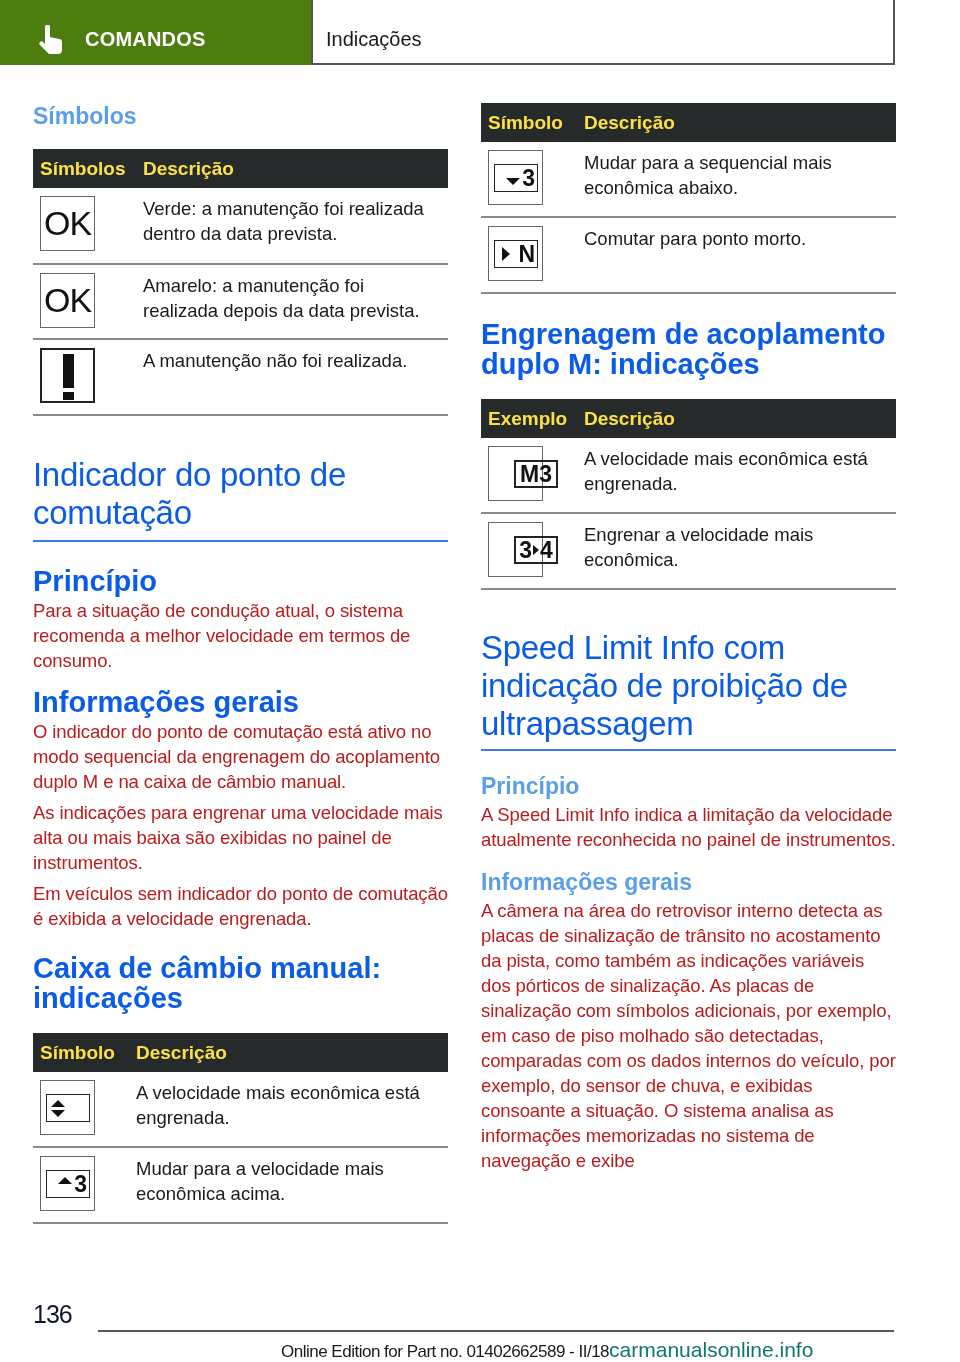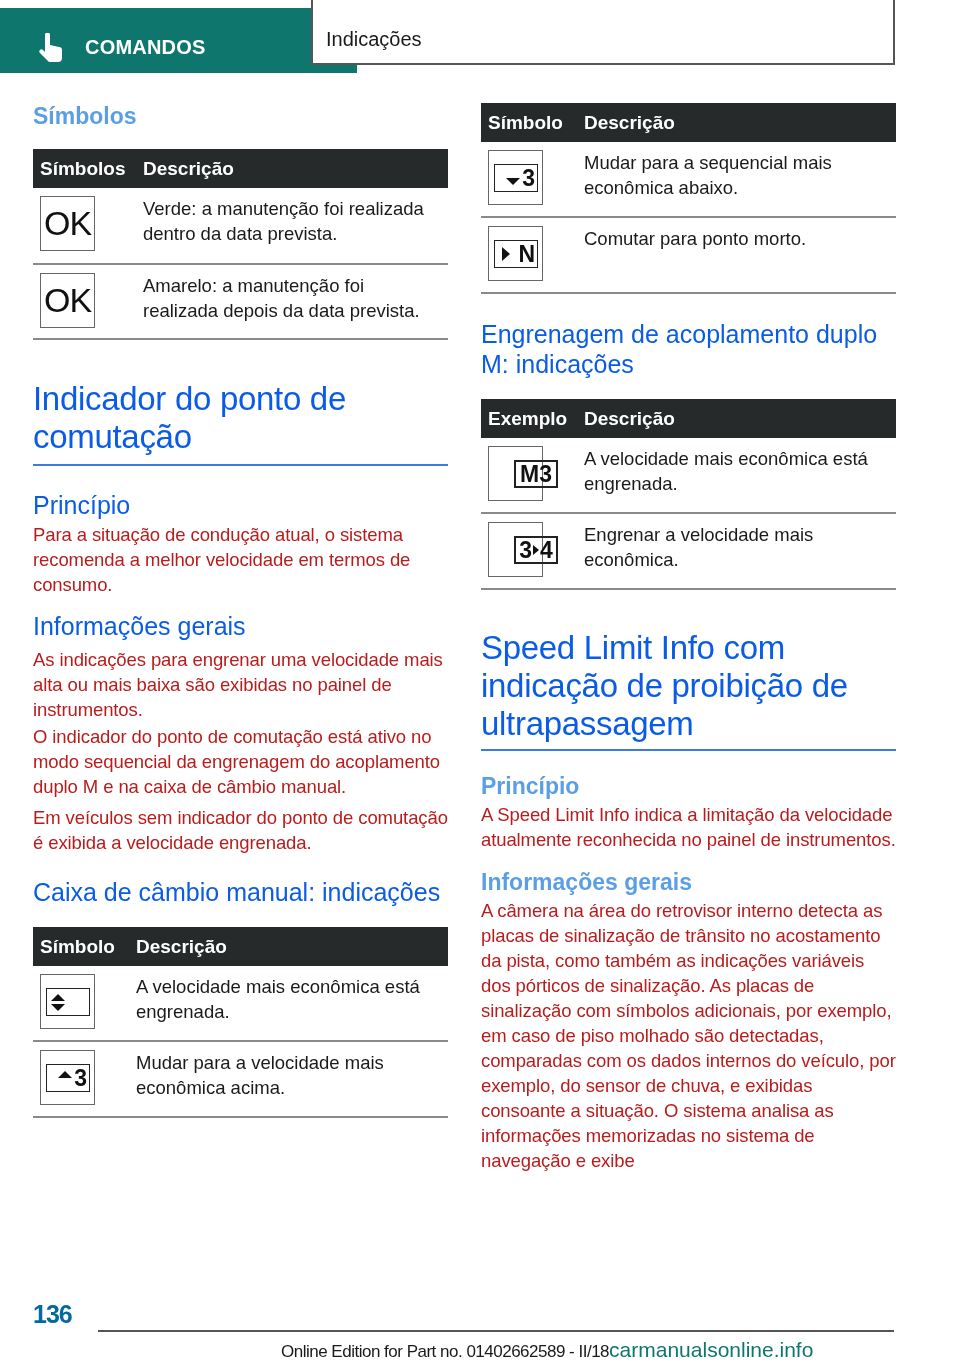--- a/index.html
+++ b/index.html
@@ -1,38 +1,38 @@
 <!DOCTYPE html>
 <html><head>
 <meta charset="utf-8">
 <style>
   * { box-sizing: border-box; margin: 0; padding: 0; }
   html, body { width: 960px; height: 1362px; background: #ffffff; overflow: hidden; }
   body { position: relative; font-family: "Liberation Sans", sans-serif; color: #1a1a1a; }
 
   
-  .hdr-left { position: absolute; left: 0; top: 8px; width: 357px; height: 65px; background: #0f766e; display: flex; align-items: center; }
+  .hdr-left { position: absolute; left: 0; top: 0; width: 357px; height: 65px; background: #4d7c0f; display: flex; align-items: center; }
   .hdr-left .hand { position: absolute; left: 38px; top: 25px; width: 26px; height: 30px; }
   .hdr-left .hdr-label { position: absolute; left: 85px; top: 28px; color: #ffffff; font-weight: bold; font-size: 20px; letter-spacing: 0.2px; }
   .hdr-right { position: absolute; left: 311px; top: -2px; width: 584px; height: 67px; border: 2px solid #555; border-top: none; background: #fff; }
   .hdr-right .hdr-label { position: absolute; left: 13px; top: 30px; font-size: 20px; color: #1a1a1a; }
 
   .col { position: absolute; width: 415px; }
   .colL { left: 33px; }
   .colR { left: 481px; }
 
   .h-light { color: #5b9ee8; font-weight: bold; font-size: 23px; }
   .h-big { color: #0a5ce6; font-weight: normal; font-size: 33px; line-height: 38px; letter-spacing: -0.3px; }
-  .h-mid { color: #0a5ce6; font-weight: normal; font-size: 25px; line-height: 30px; }
+  .h-mid { color: #0a5ce6; font-weight: bold; font-size: 29px; line-height: 30px; }
   .h-mid-light { color: #5b9ee8; font-weight: bold; font-size: 23px; line-height: 28px; }
   .rule-blue { height: 2px; background: #3d7be0; }
   .p { font-size: 18.5px; line-height: 25px; color: #b91c1c; letter-spacing: -0.1px; }
 
   table.tbl { width: 415px; border-collapse: collapse; }
-  table.tbl th { background: #262a2b; color: #ffffff; font-weight: bold; font-size: 19px; text-align: left; height: 39px; padding: 0 0 0 7px; white-space: nowrap; }
+  table.tbl th { background: #262a2b; color: #fde047; font-weight: bold; font-size: 19px; text-align: left; height: 39px; padding: 0 0 0 7px; white-space: nowrap; }
   table.tbl th + th { padding-left: 10px; }
   table.tbl td { vertical-align: top; border-bottom: 2px solid #8a8a8a; padding: 8px 0 0 0; font-size: 18.5px; line-height: 25px; }
   table.tbl td.sym { width: 93px; padding-left: 7px; }
   table.tbl td.sym.wide { width: 100px; }
   table.tbl td.desc { padding-left: 10px; padding-right: 4px; }
 
   .symbox { width: 55px; height: 55px; border: 1.5px solid #666; background: #fff; position: relative; display: flex; align-items: center; justify-content: center; }
   .symbox.dark { border: 2px solid #222; }
   .ok { font-size: 34px; color: #111; letter-spacing: -1px; font-family: "Liberation Sans", sans-serif; }
   .excl-bar { position: absolute; left: 21px; top: 4px; width: 11px; height: 34px; background: #111; }
@@ -42,21 +42,21 @@
   .inner.center { justify-content: center; padding: 0; margin-left: 20px; }
   .tri-down { width: 0; height: 0; border-left: 7px solid transparent; border-right: 7px solid transparent; border-top: 7px solid #111; margin-right: 2px; margin-top: 6px; }
   .tri-up { width: 0; height: 0; border-left: 7px solid transparent; border-right: 7px solid transparent; border-bottom: 7px solid #111; margin-right: 2px; margin-bottom: 8px; }
   .tri-right { width: 0; height: 0; border-top: 7px solid transparent; border-bottom: 7px solid transparent; border-left: 8px solid #111; margin-right: 8px; }
   .tri-right-sm { width: 0; height: 0; border-top: 5px solid transparent; border-bottom: 5px solid transparent; border-left: 6px solid #111; margin: 0 1px; }
   .updown { position: absolute; left: 4px; top: 5px; width: 14px; height: 18px; }
   .updown .u { position: absolute; left: 0; top: 0; width: 0; height: 0; border-left: 7px solid transparent; border-right: 7px solid transparent; border-bottom: 7px solid #111; }
   .updown .d { position: absolute; left: 0; top: 10px; width: 0; height: 0; border-left: 7px solid transparent; border-right: 7px solid transparent; border-top: 7px solid #111; }
 
   
-  .pagenum { position: absolute; left: 33px; top: 1300px; font-weight: bold; font-size: 25px; color: #0369a1; letter-spacing: -1px; }
+  .pagenum { position: absolute; left: 33px; top: 1300px; font-weight: normal; font-size: 25px; color: #0f172a; letter-spacing: -1px; }
   .foot-rule { position: absolute; left: 98px; top: 1330px; width: 796px; height: 2px; background: #555; }
   .foot-text { position: absolute; left: 281px; top: 1338px; font-size: 17px; color: #1a1a1a; letter-spacing: -0.5px; white-space: nowrap; }
   .foot-wm { font-size: 21px; color: #0f766e; letter-spacing: 0; }
 </style>
 </head>
 <body>
 
 <div class="hdr-left">
   <svg class="hand" viewBox="0 0 26 30">
     <path d="M7 2 a2.5 2.5 0 0 1 5 0 v10 l9 2 a3 3 0 0 1 3 3 v8 a4 4 0 0 1 -4 4 h-9 l-9 -9 a2 2 0 0 1 3 -3 l2 2 z" fill="#ffffff"></path>
@@ -85,32 +85,41 @@
       <td class="desc">Verde: a manutenção foi realizada dentro da data prevista.</td>
     </tr>
     <tr>
       <td class="sym wide" style="height:75px;">
             <div class="symbox">
               <span class="ok">OK</span>
             </div>
           </td>
       <td class="desc">Amarelo: a manutenção foi realizada depois da data prevista.</td>
     </tr>
+    <tr>
+      <td class="sym wide" style="height:76px;">
+            <div class="symbox dark">
+              <div class="excl-bar"></div>
+              <div class="excl-dot"></div>
+            </div>
+          </td>
+      <td class="desc">A manutenção não foi realizada.</td>
+    </tr>
   </tbody>
     </table>
 
   <div class="h-big" style="margin-top:40px;">Indicador do ponto de comutação</div>
   <div class="rule-blue" style="margin-top:8px;"></div>
 
   <div class="h-mid" style="margin-top:24px;">Princípio</div>
   <div class="p" style="margin-top:2px;">Para a situação de condução atual, o sistema recomenda a melhor velocidade em termos de consumo.</div>
 
   <div class="h-mid" style="margin-top:14px;">Informações gerais</div>
+  <div class="p" style="margin-top:2px;">O indicador do ponto de comutação está ativo no modo sequencial da engrenagem do acoplamento duplo M e na caixa de câmbio manual.</div>
   <div class="p" style="margin-top:6px;">As indicações para engrenar uma velocidade mais alta ou mais baixa são exibidas no painel de instrumentos.</div>
-  <div class="p" style="margin-top:2px;">O indicador do ponto de comutação está ativo no modo sequencial da engrenagem do acoplamento duplo M e na caixa de câmbio manual.</div>
   <div class="p" style="margin-top:6px;">Em veículos sem indicador do ponto de comutação é exibida a velocidade engrenada.</div>
 
   <div class="h-mid" style="margin-top:22px;">Caixa de câmbio manual: indicações</div>
 
   <table class="tbl" style="margin-top:20px;">
     <tbody>
         <tr>
       <th>Símbolo</th>
       <th>Descrição</th>
     </tr>

